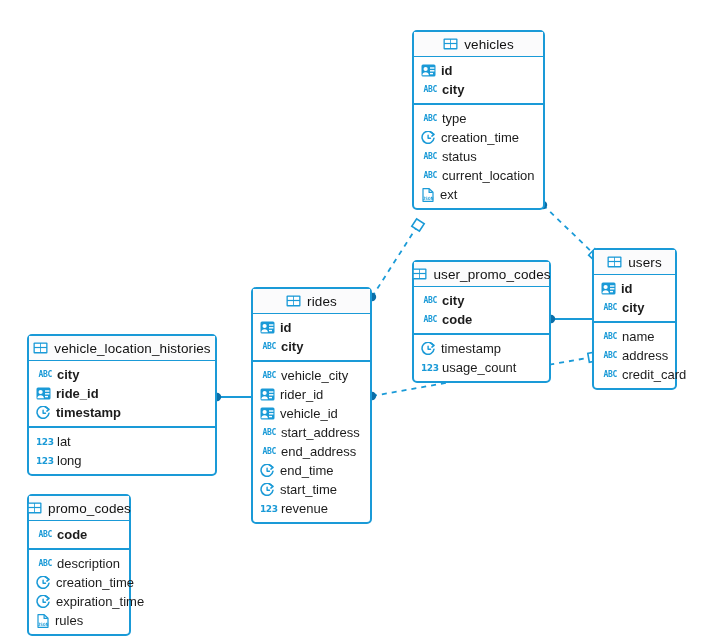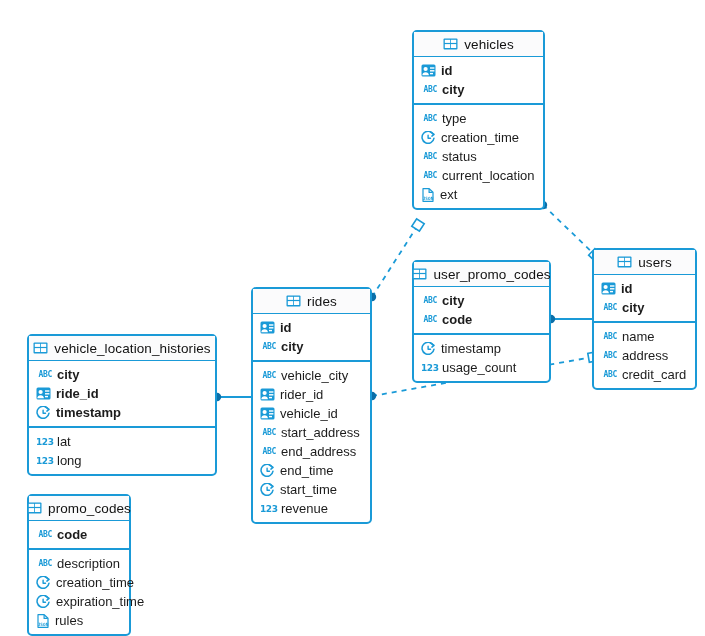--- a/index.html
+++ b/index.html
@@ -238,21 +238,21 @@
             </svg>
           </span>
           <span class="field-name">timestamp</span>
         </div>
         <div class="field-row">
           <span class="ico ico-123">123</span>
           <span class="field-name">usage_count</span>
         </div>
       </div>
     </div>
-    <div class="table-node" style="left: 592px; top: 248px; width: 105px;">
+    <div class="table-node" style="left: 592px; top: 248px; width: 85px;">
       <div class="tbl-header">
         <span class="ico">
           <svg width="15" height="12" viewBox="0 0 15 12">
             <rect x="0.5" y="0.5" width="14" height="11" rx="1" fill="#1a9ad7"></rect>
             <rect x="1.8" y="1.8" width="5.3" height="3.1" fill="#ffffff"></rect>
             <rect x="7.9" y="1.8" width="5.3" height="3.1" fill="#ffffff"></rect>
             <rect x="1.8" y="6.1" width="5.3" height="3.9" fill="#ffffff"></rect>
             <rect x="7.9" y="6.1" width="5.3" height="3.9" fill="#ffffff"></rect>
           </svg>
         </span>

